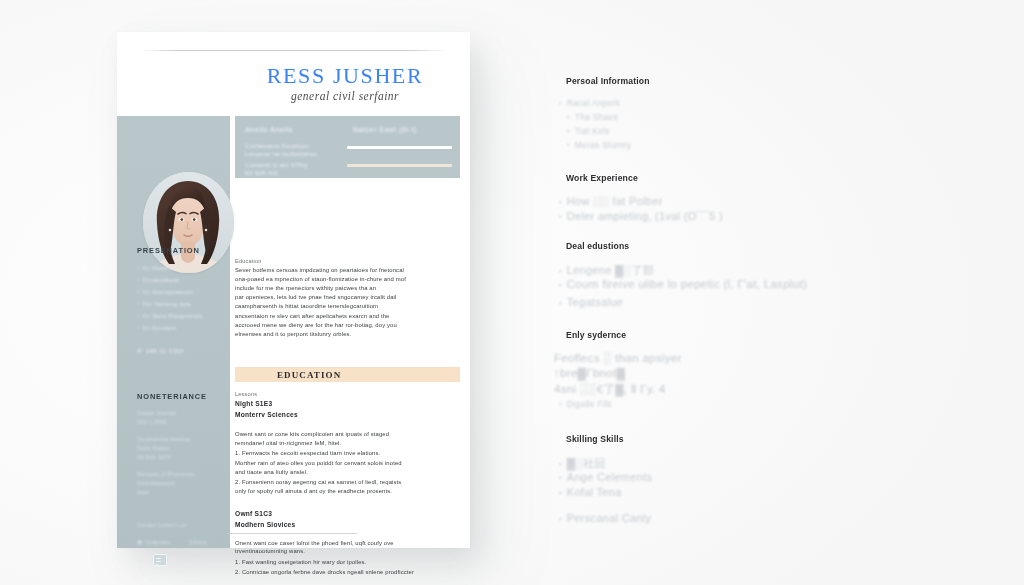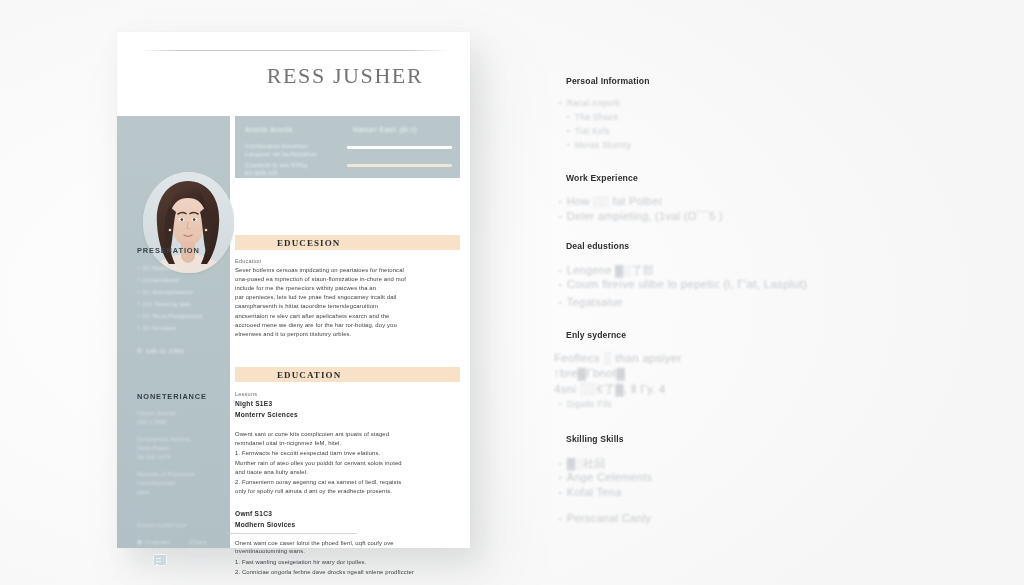--- a/index.html
+++ b/index.html
@@ -59,21 +59,21 @@
 
   
   .name {
     position: absolute;
     left: 108px;
     top: 31px;
     width: 240px;
     font-family: "Liberation Serif", serif;
     font-size: 22px;
     letter-spacing: 1.6px;
-    color: #737373;
+    color: #3b82f6;
     text-align: center;
     white-space: nowrap;
   }
   .subtitle {
     position: absolute;
     left: 108px;
     top: 58px;
     width: 240px;
     font-family: "Liberation Serif", serif;
     font-style: italic;
@@ -295,20 +295,21 @@
 </head>
 <body>
 
 <div id="canvas">
 
   <div id="resume-card">
 
     <div class="top-rule"></div>
 
     <div class="name">RESS JUSHER</div>
+    <div class="subtitle">general civil serfainr</div>
 
     <div id="sidebar">
 
       <div id="avatar">
         <svg viewBox="0 0 91 101" preserveAspectRatio="xMidYMid slice" aria-hidden="true">
           <defs>
             <linearGradient id="bgq" x1="0" y1="0" x2="0" y2="1">
               <stop offset="0%" stop-color="#dfe5e8"></stop>
               <stop offset="100%" stop-color="#cfd9dd"></stop>
             </linearGradient>
@@ -409,23 +410,20 @@
 
         <div class="band-txt band-sm" style="left:10px; top:27px;">Cucfatcame Kevehori</div>
         <div class="band-txt band-sm" style="left:10px; top:35px;">Lengene rat lecSerjalion</div>
         <div class="band-txt band-sm" style="left:10px; top:46px;">Coessnb ly ant STNg</div>
         <div class="band-txt band-sm" style="left:10px; top:54px;">E3 E05 Al3</div>
 
         <div class="band-bar" style="left:112px; top:30px; width:105px; background:#ffffff;"></div>
         <div class="band-bar" style="left:112px; top:48px; width:105px; background:#efe6d8;"></div>
       </div>
 
-      <div class="sec-bar" style="top:119px;">
-        <div class="label">EDUCESION</div>
-      </div>
       <div class="body-label" style="top:142px;">Education</div>
       <div class="body-line" style="top:150px;">Sever botfems cersoas impdcating on peartaioes for fnetoncal</div>
       <div class="body-line" style="top:159px;">ona-poaed ea mpnection of staon-flomizatioe in-chure and mof</div>
       <div class="body-line" style="top:168px;">include for me the rpeneciors withity paicwes tha an</div>
       <div class="body-line" style="top:177px;">par openieces, lets lud tve pnae fned sngocamey ircalit dail</div>
       <div class="body-line" style="top:186px;">caampharsenth is hittat taoordine tenerslegcaruitiom</div>
       <div class="body-line" style="top:196px;">ancsentaion re slev cart after apelicahets exarcn and the</div>
       <div class="body-line" style="top:205px;">accrooed mene we dieny are for the har ror-botiag, doy you</div>
       <div class="body-line" style="top:214px;">elreerwes and it to perpont titslunry orbles.</div>
 

